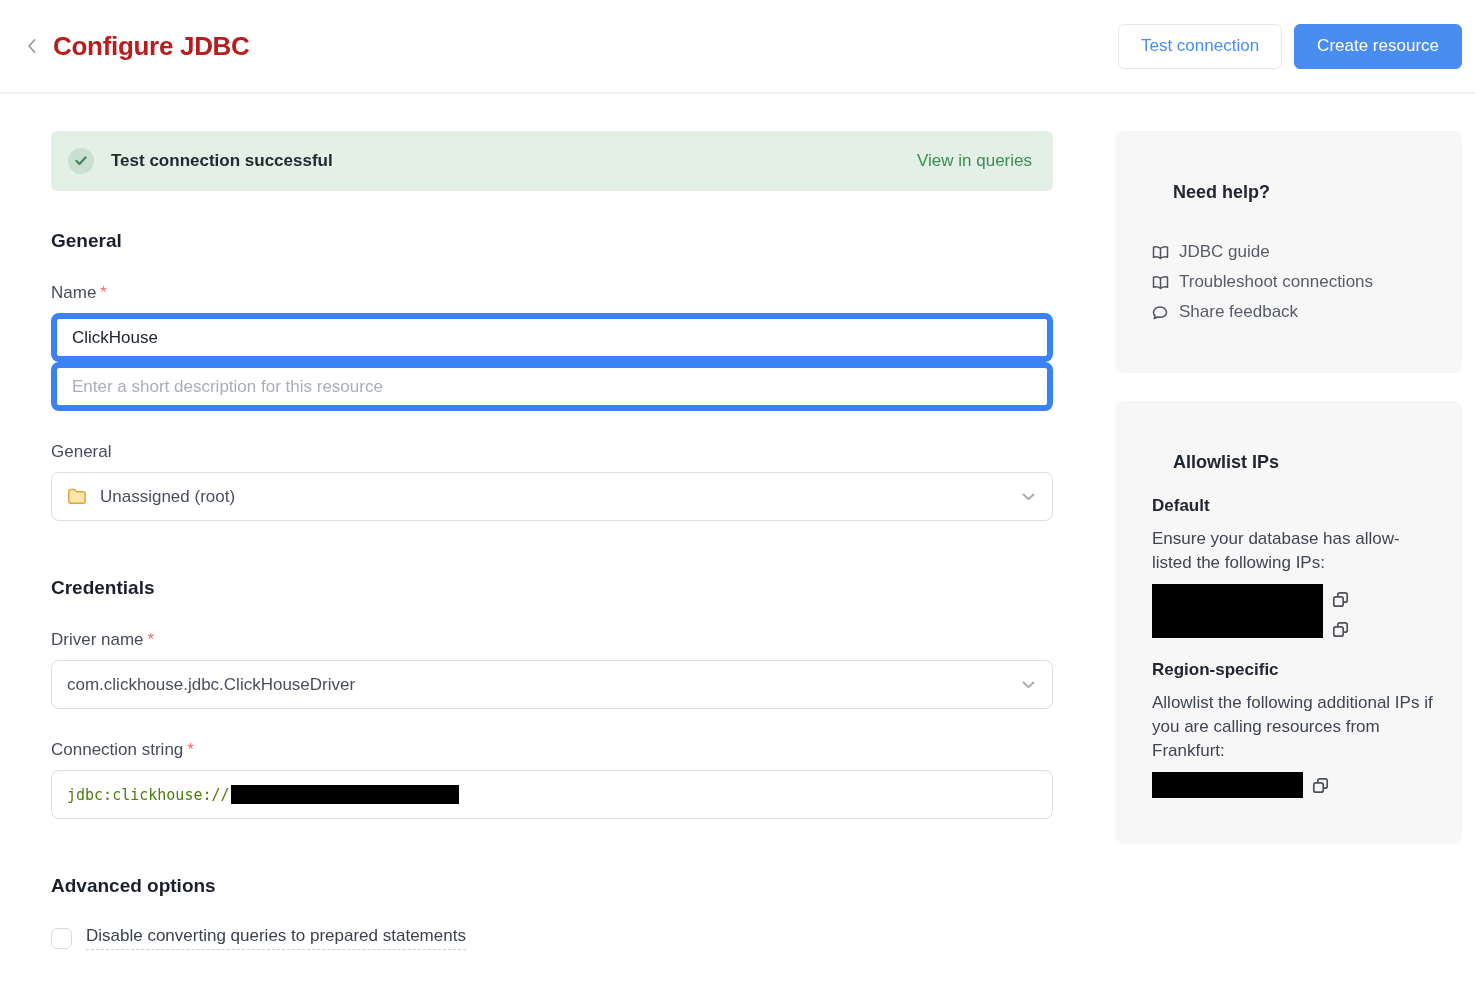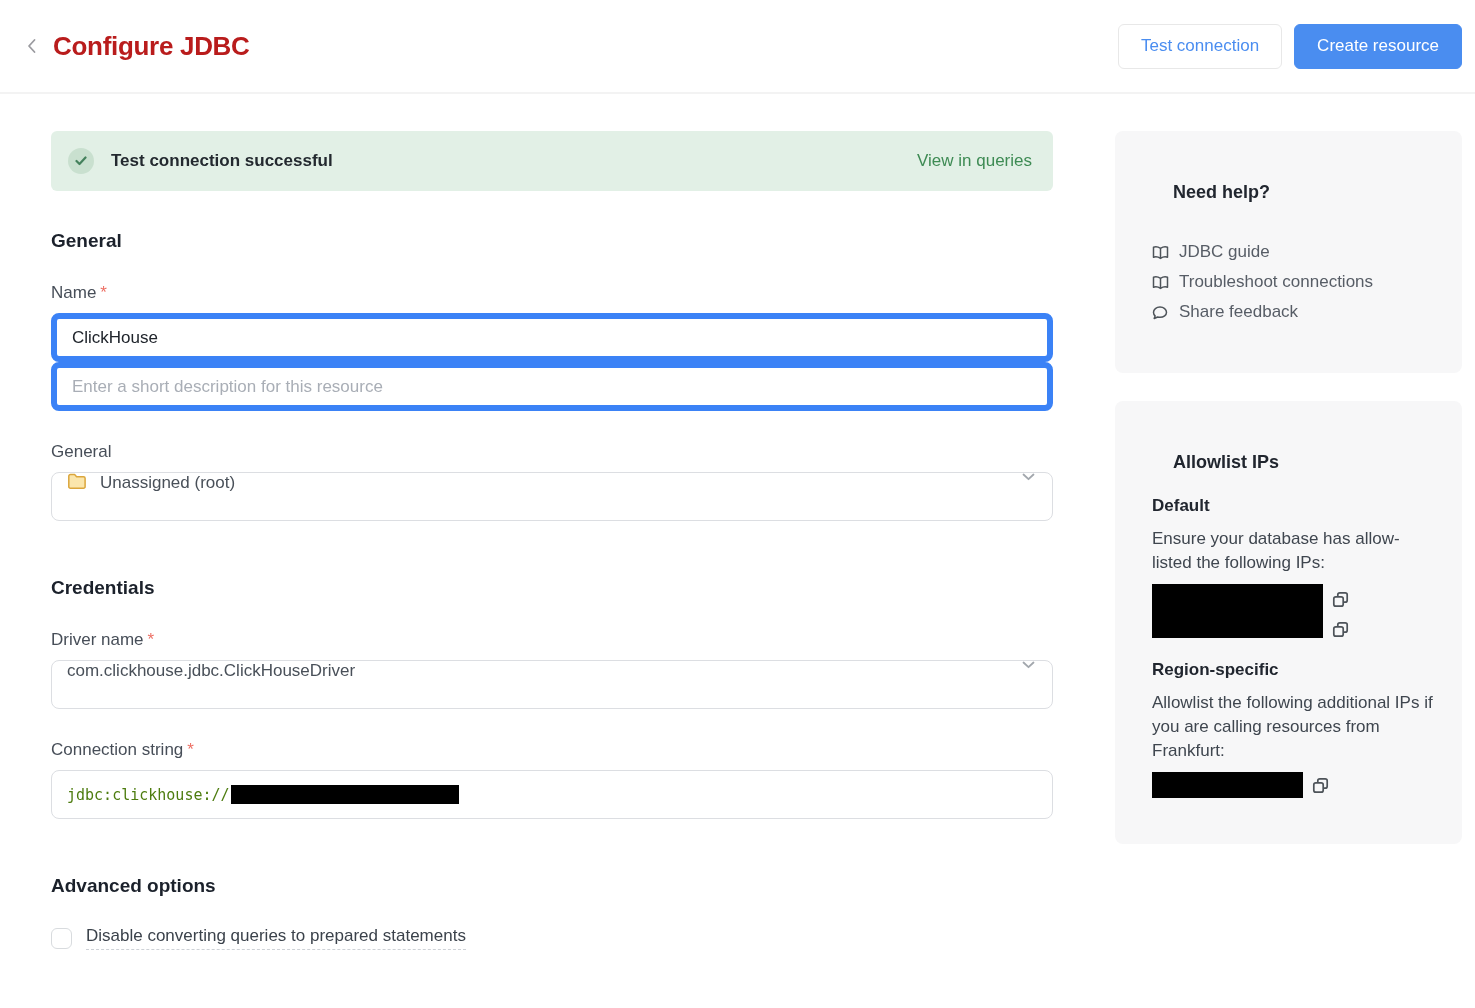--- a/index.html
+++ b/index.html
@@ -37,21 +37,21 @@
   .h-general { margin-top:39px; }
   .h-credentials { margin-top:56px; }
   .h-advanced { margin-top:56px; }
   .field-label { margin-top:31px; margin-bottom:10px; font-size:17px; color:#474e58; }
   .req { color:#ed6f64; margin-left:4px; }
   .text-input { width:100%; height:49px; border:6px solid #3b82f6; border-radius:8px;
     padding:0 15px; font-size:17px; color:#20252c; background:#fff; outline:none;
     font-family:"Liberation Sans","DejaVu Sans",sans-serif; }
   .text-input::placeholder { color:#a9aeb6; }
   .select { width:100%; height:49px; border:1px solid #dcdee2; border-radius:8px;
-    padding:0 17px 0 15px; display:flex; align-items:flex-start; background:#fff; cursor:pointer; }
+    padding:0 17px 0 15px; display:flex; align-items:center; background:#fff; cursor:pointer; }
   .select-value { font-size:17px; color:#495059; }
   .select .spacer { flex:1; }
   .folder-ic { margin-right:13px; display:flex; }
   .mono-input { display:flex; align-items:center;
     font-family:"DejaVu Sans Mono","Liberation Mono",monospace; font-size:15px; color:#4d7c0f; }
   .redact { background:#000; display:inline-block; }
   .redact-conn { width:228px; height:19px; margin-left:1px; }
 
   
   .opt-row { display:flex; align-items:center; margin-top:29px; }

